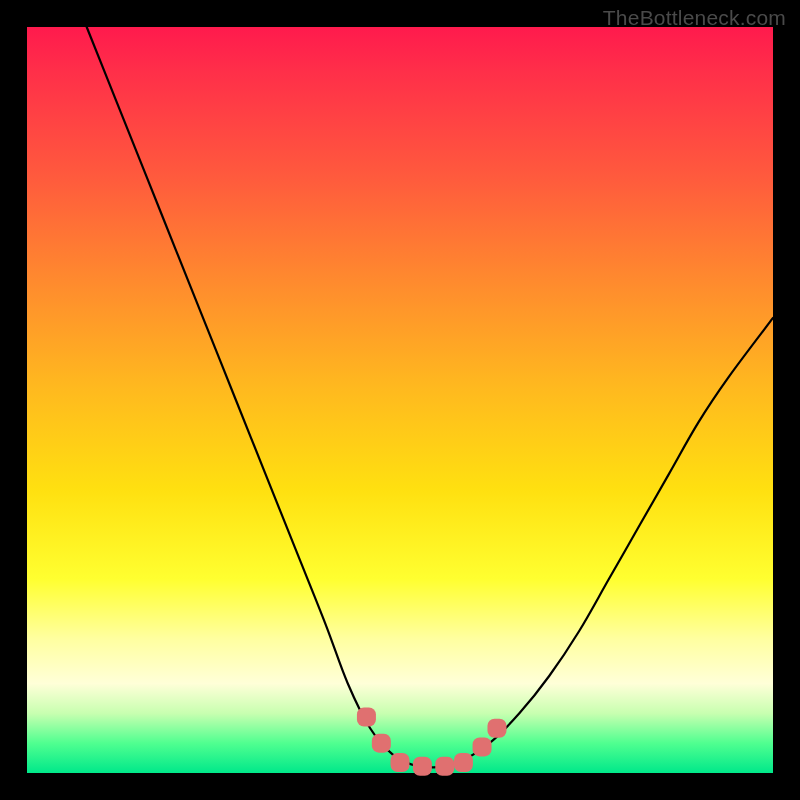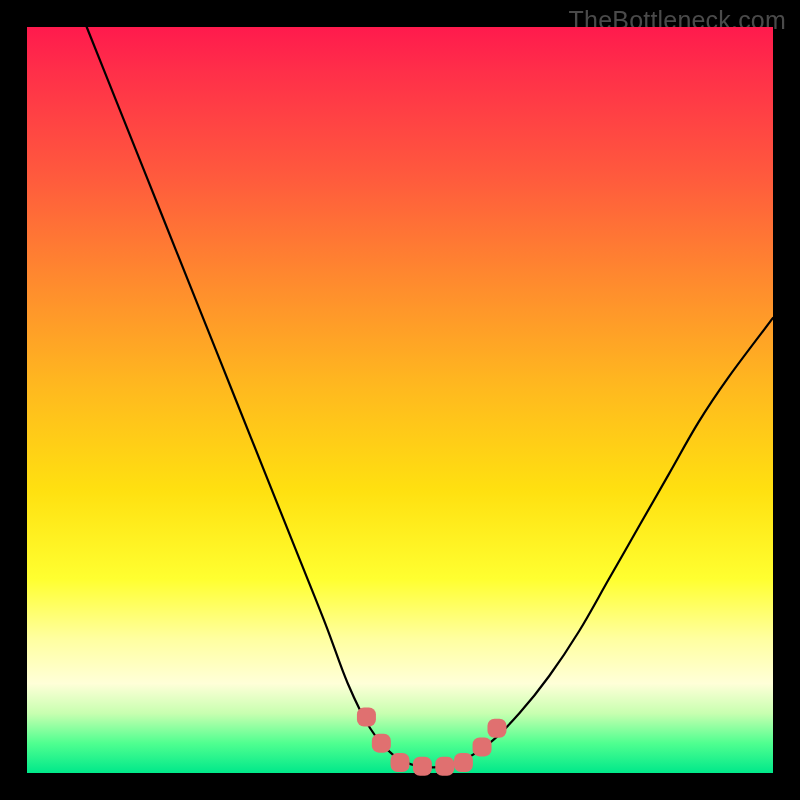--- a/index.html
+++ b/index.html
@@ -39,21 +39,21 @@
       #c8ffb0 92%,
       #50ff90 96%,
       #00e88a 100%
     );
   }
   .watermark {
     position: absolute;
     top: 6px;
     right: 14px;
     font-family: Arial, Helvetica, sans-serif;
-    font-size: 25px;
+    font-size: 21px;
     color: #4a4a4a;
     font-weight: 400;
     letter-spacing: 0.2px;
   }
   svg.curve {
     position: absolute;
     left: 0;
     top: 0;
     width: 746px;
     height: 746px;

